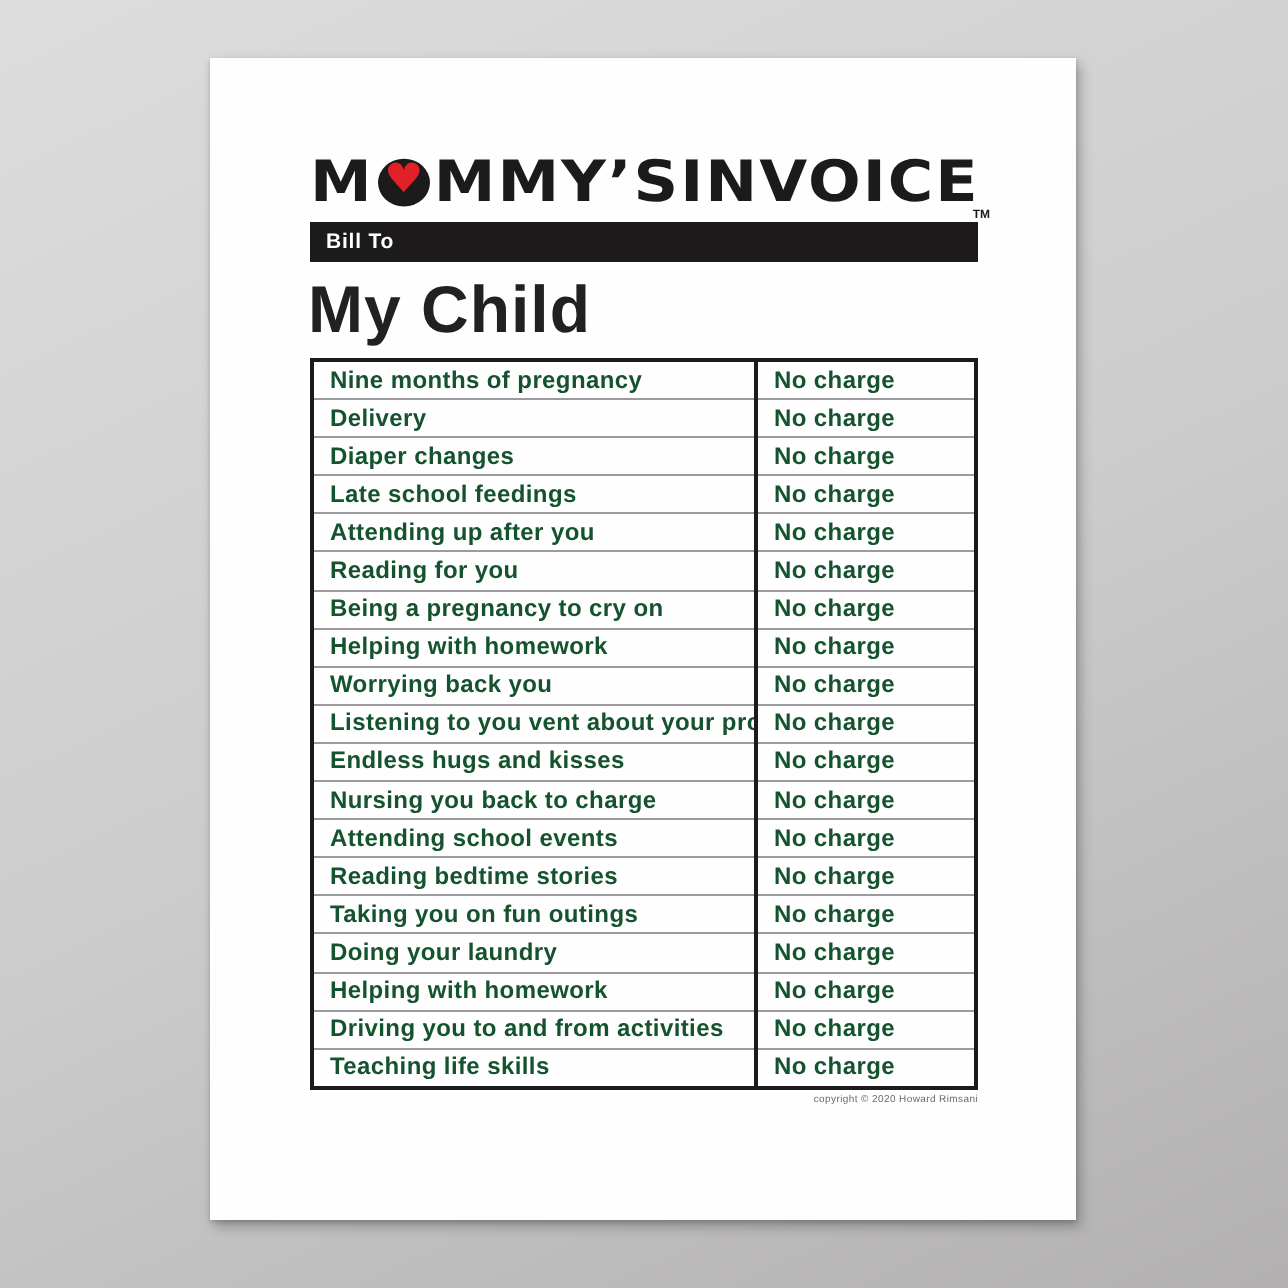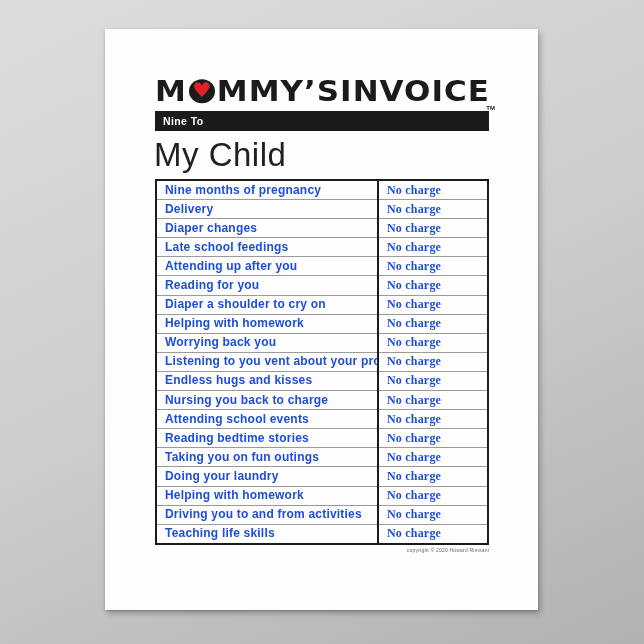--- a/index.html
+++ b/index.html
@@ -48,38 +48,38 @@
 
   
   .bar{
     height:20px;background:var(--ink);color:#ffffff;
     font-weight:bold;font-size:10.5px;line-height:20px;letter-spacing:.4px;
     padding-left:8px;box-sizing:border-box;
   }
 
   
   .bill-name{
-    font-size:33px;line-height:40px;font-weight:400;color:#232021;
+    font-size:33px;line-height:40px;font-weight:700;color:#232021;
     letter-spacing:.5px;margin:4px 0 1px -1px;
   }
 
   
   .invoice-table{
     width:100%;border-collapse:collapse;table-layout:fixed;
     margin-top:4px;border:2px solid var(--ink);
   }
   .invoice-table td{
     height:18.1px;vertical-align:middle;
     border-top:1px solid #9b9b9b;
-    font-weight:bold;font-size:12px;line-height:13px;color:#1d4ed8;
+    font-weight:bold;font-size:12px;line-height:13px;color:#14532d;
     letter-spacing:.2px;white-space:nowrap;overflow:hidden;
     padding:0 4px 0 8px;
   }
   .invoice-table tr:first-child td{border-top:none;}
-  .invoice-table td.price{border-left:2px solid var(--ink);width:96px;font-family:Liberation Serif, serif;}
+  .invoice-table td.price{border-left:2px solid var(--ink);width:96px;}
 
   .copyright{
     text-align:right;font-size:5px;line-height:7px;color:#6a6a6a;
     margin-top:2px;letter-spacing:.2px;
   }
 </style>
 </head>
 <body>
 
 <div class="scene">
@@ -92,21 +92,21 @@
           <span class="heart-o">
             <span class="heart">♥</span>
           </span>
           <span>MMY’S</span>
         </span>
         <span class="title-word">INVOICE</span>
         <span class="tm">TM</span>
       </div>
 
       <div class="bar">
-        <span>Nine To</span>
+        <span>Bill To</span>
       </div>
 
       <div class="bill-name">My Child</div>
 
 
       <table class="invoice-table">
         <tbody id="rows">
             <tr>
               <td class="item">Nine months of pregnancy</td>
               <td class="price">No charge</td>
@@ -125,21 +125,21 @@
             </tr>
             <tr>
               <td class="item">Attending up after you</td>
               <td class="price">No charge</td>
             </tr>
             <tr>
               <td class="item">Reading for you</td>
               <td class="price">No charge</td>
             </tr>
             <tr>
-              <td class="item">Diaper a shoulder to cry on</td>
+              <td class="item">Being a pregnancy to cry on</td>
               <td class="price">No charge</td>
             </tr>
             <tr>
               <td class="item">Helping with homework</td>
               <td class="price">No charge</td>
             </tr>
             <tr>
               <td class="item">Worrying back you</td>
               <td class="price">No charge</td>
             </tr>

